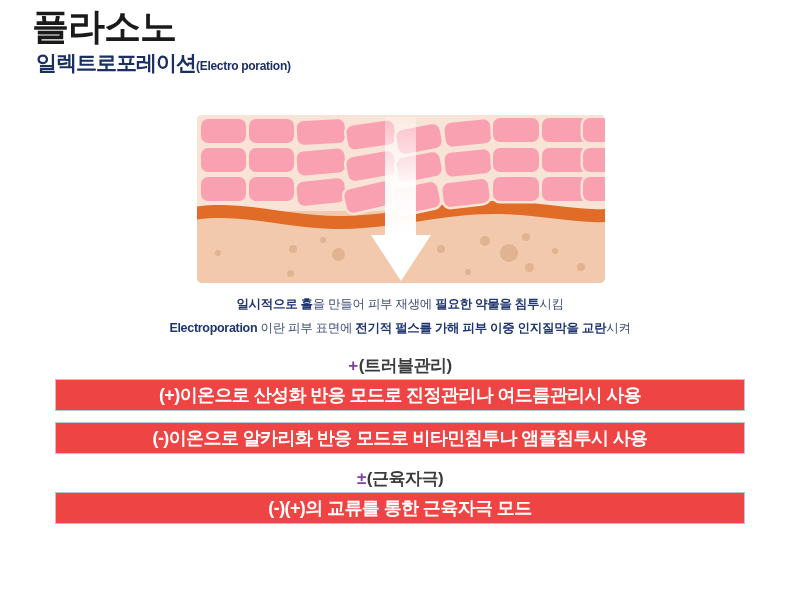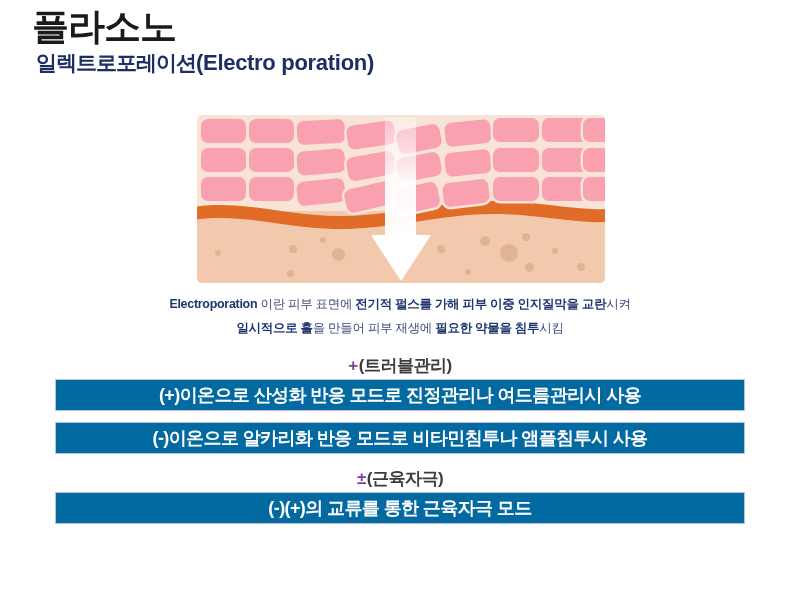--- a/index.html
+++ b/index.html
@@ -34,21 +34,21 @@
     margin-top: 4px;
     margin-left: 4px;
     font-size: 21px;
     font-weight: bold;
     color: #1b2f63;
     letter-spacing: -1px;
     white-space: nowrap;
     line-height: 1.1;
   }
   .brand-sub .eng {
-    font-size: 22px;
+    font-size: 12px;
     letter-spacing: -0.3px;
   }
 
   
   .illustration {
     position: absolute;
     left: 197px;
     top: 115px;
     width: 408px;
     height: 168px;
@@ -146,21 +146,21 @@
   }
   .mode-label .sign {
     color: #7e3f9d;
     font-weight: bold;
     padding-right: 1px;
   }
   .mode-bar {
     margin: 0 auto;
     width: 690px;
     height: 32px;
-    background: #0369a1;
+    background: #ef4444;
     border: 1.5px solid #b9c3de;
     box-sizing: border-box;
     display: flex;
     align-items: center;
     justify-content: center;
     color: #ffffff;
     font-size: 18px;
     font-weight: bold;
     letter-spacing: -0.6px;
   }
@@ -232,22 +232,22 @@
     <div class="dot" style="left:380px;top:148px; width:8px;  height:8px;"></div>
   </div>
 
   <div class="arrow">
     <div class="arrow-stem"></div>
     <div class="arrow-head"></div>
   </div>
 </div>
 
 <div class="desc">
+  <div><span class="b">일시적으로 홀</span><span class="n">을 만들어 피부 재생에 </span><span class="b">필요한 약물을 침투</span><span class="n">시킴</span></div>
   <div><span class="b">Electroporation</span><span class="n"> 이란 피부 표면에 </span><span class="b">전기적 펄스를 가해 피부 이중 인지질막을 교란</span><span class="n">시켜</span></div>
-  <div><span class="b">일시적으로 홀</span><span class="n">을 만들어 피부 재생에 </span><span class="b">필요한 약물을 침투</span><span class="n">시킴</span></div>
 </div>
 
 <div class="modes">
 
   <div class="mode-block">
     <div class="mode-label">
       <span class="sign">+</span><span>(트러블관리)</span>
     </div>
     <div class="mode-bar">
       <span>(+)이온으로 산성화 반응 모드로 진정관리나 여드름관리시 사용</span>

